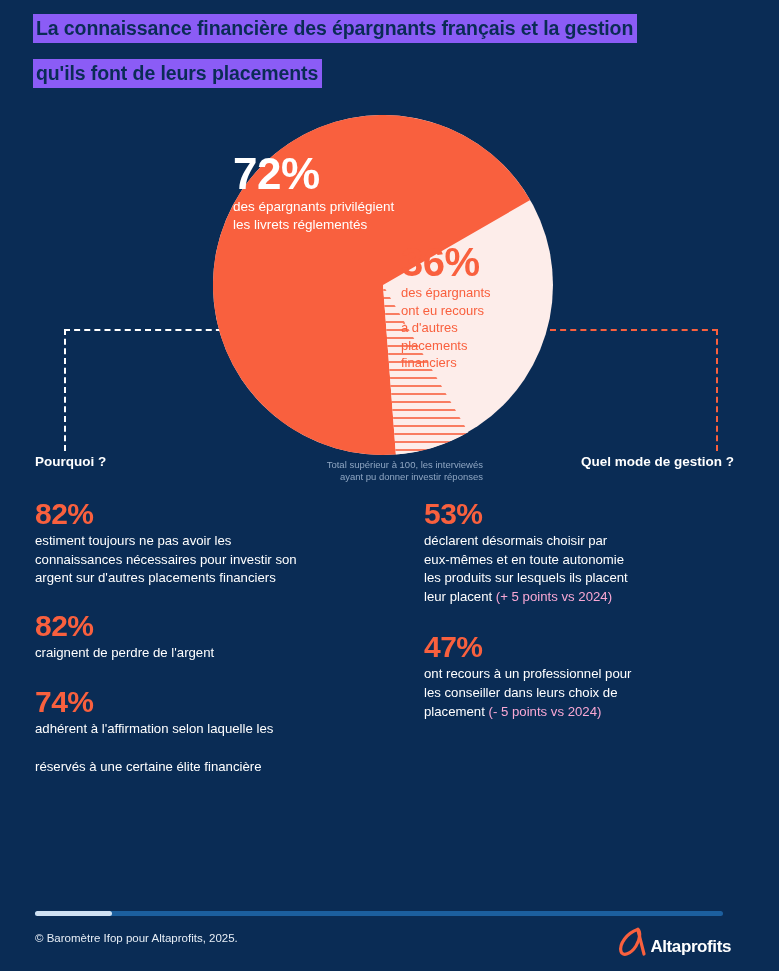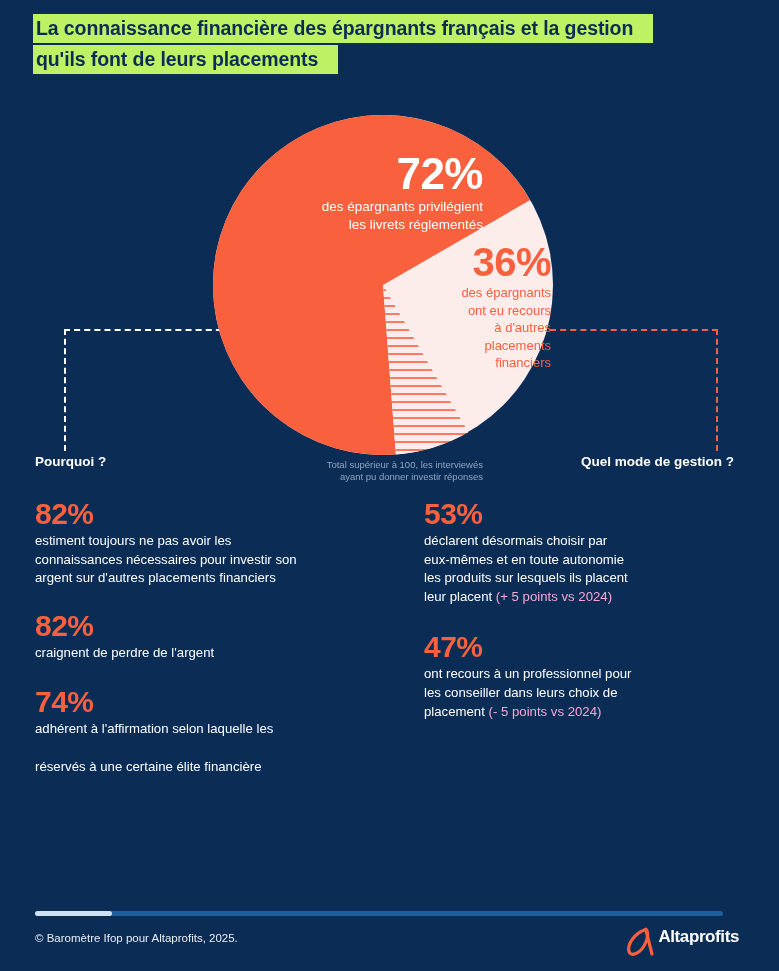--- a/index.html
+++ b/index.html
@@ -21,28 +21,28 @@
 
   
   #title-block {
     position: absolute;
     left: 33px;
     top: 14px;
     width: 712px;
   }
   .title-line {
     display: block;
-    background: #bef264;
+    background: #8b5cf6;
     color: #0a2c55;
     font-weight: bold;
     font-size: 19.5px;
     line-height: 26px;
     letter-spacing: -0.1px;
-    padding: 1px 20px 2px 3px;
-    margin: 0 0 2px 0;
+    padding: 1px 4px 2px 3px;
+    margin: 0 0 16px 0;
     width: fit-content;
     white-space: nowrap;
   }
 
   
   .bracket {
     position: absolute;
     box-sizing: border-box;
   }
   #bracket-left {
@@ -67,21 +67,21 @@
     position: absolute;
     left: 213px;
     top: 115px;
     width: 340px;
     height: 340px;
   }
   #pie-svg { display: block; }
 
   .pie-label {
     position: absolute;
-    text-align: right;
+    text-align: left;
   }
   #pie-label-72 {
     left: 20px;
     top: 35px;
     width: 250px;
     color: #ffffff;
   }
   #pie-label-36 {
     left: 188px;
     top: 125px;
@@ -176,24 +176,24 @@
   }
   #copyright {
     position: absolute;
     left: 35px;
     top: 932px;
     color: #e7eef6;
     font-size: 11.5px;
   }
   #logo {
     position: absolute;
-    right: 40px;
+    right: 48px;
     top: 927px;
     display: flex;
-    align-items: flex-start;
+    align-items: flex-end;
     gap: 3px;
   }
   #logo-text {
     color: #ffffff;
     font-weight: bold;
     font-size: 17px;
     letter-spacing: -0.4px;
   }
 </style>
 </head>

